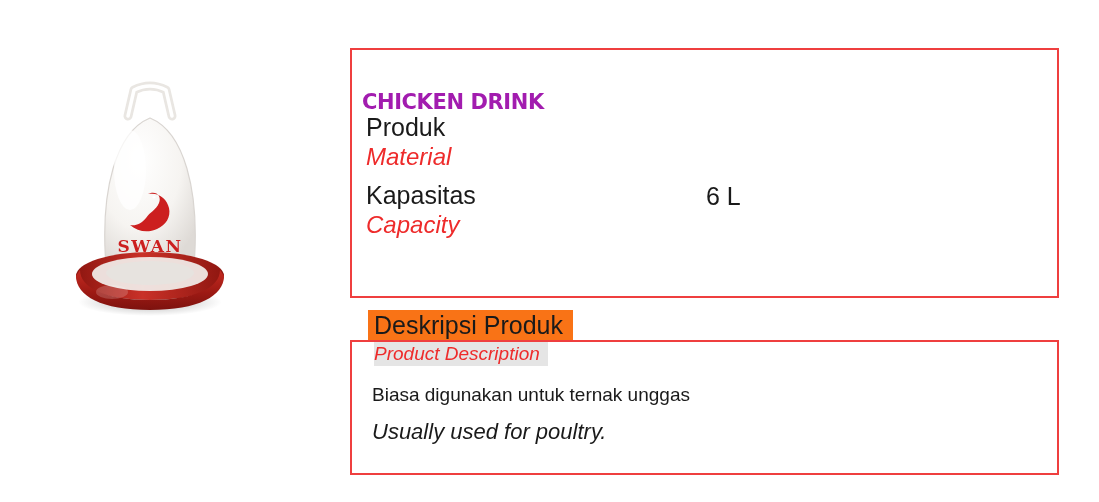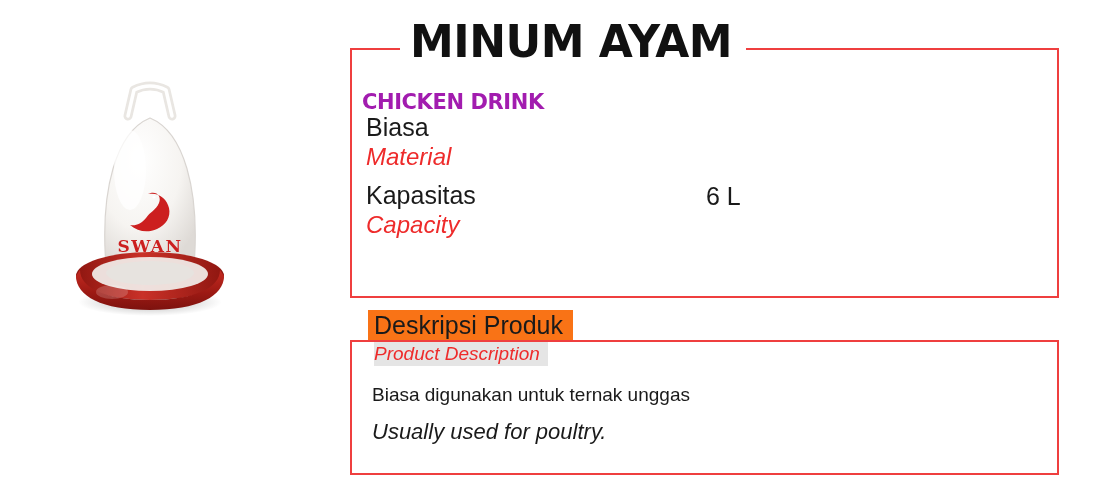--- a/index.html
+++ b/index.html
@@ -234,31 +234,28 @@
         <ellipse cx="62" cy="222" rx="16" ry="7" fill="#ffffff" opacity="0.18"></ellipse>
       </svg>
     </div>
   </div>
 
   <div class="spec-pane">
 
     <div class="panel panel-top"></div>
     <div class="panel panel-bottom"></div>
 
-    <div class="title-wrap">
-      <div class="title">MINUM AYAM</div>
-    </div>
 
     <div class="subtitle">CHICKEN DRINK</div>
 
     <div class="specs">
 
       <div class="spec-row">
         <div class="spec-label">
-          <div class="lbl-id">Biasa</div>
+          <div class="lbl-id">Produk</div>
           <div class="lbl-en">Material</div>
         </div>
       </div>
 
       <div class="spec-row">
         <div class="spec-label">
           <div class="lbl-id">Kapasitas</div>
           <div class="lbl-en">Capacity</div>
         </div>
         <div class="spec-value">6 L</div>

